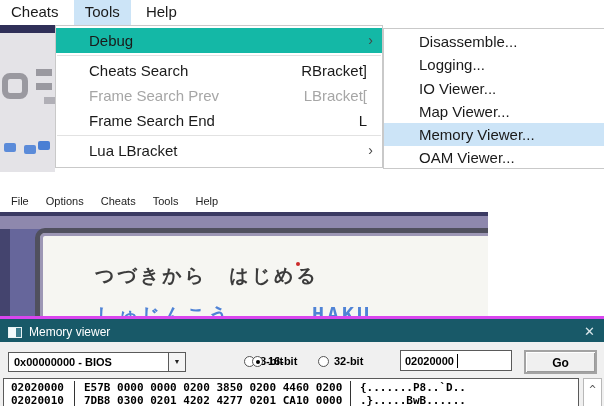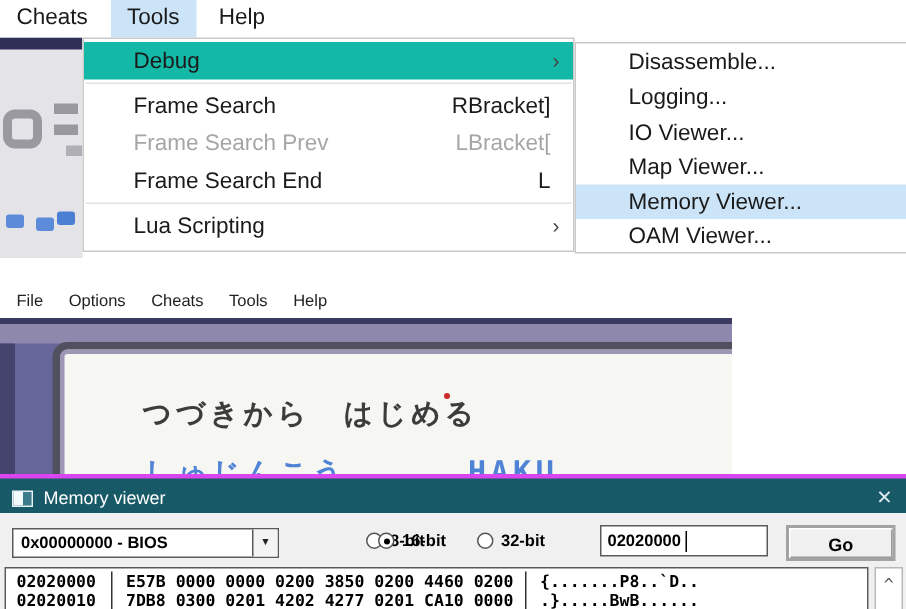--- a/index.html
+++ b/index.html
@@ -100,34 +100,34 @@
     <div class="bluemark"></div>
   </div>
 
   <div id="tools-menu" class="abs" style="padding-top:2px;">
     <div class="menu-row hl">
       <span>Debug</span>
       <span class="arrow">›</span>
     </div>
     <div class="menu-sep"></div>
     <div class="menu-row">
-      <span>Frame Search</span>
+      <span>Cheats Search</span>
       <span class="shortcut">RBracket]</span>
     </div>
     <div class="menu-row disabled">
       <span>Frame Search Prev</span>
       <span class="shortcut">LBracket[</span>
     </div>
     <div class="menu-row">
       <span>Frame Search End</span>
       <span class="shortcut">L</span>
     </div>
     <div class="menu-sep"></div>
     <div class="menu-row">
-      <span>Lua Scripting</span>
+      <span>Lua LBracket</span>
       <span class="arrow">›</span>
     </div>
   </div>
 
   <div id="debug-submenu" class="abs">
     <div class="sub-row">Disassemble...</div>
     <div class="sub-row">Logging...</div>
     <div class="sub-row">IO Viewer...</div>
     <div class="sub-row">Map Viewer...</div>
     <div class="sub-row hl">Memory Viewer...</div>

